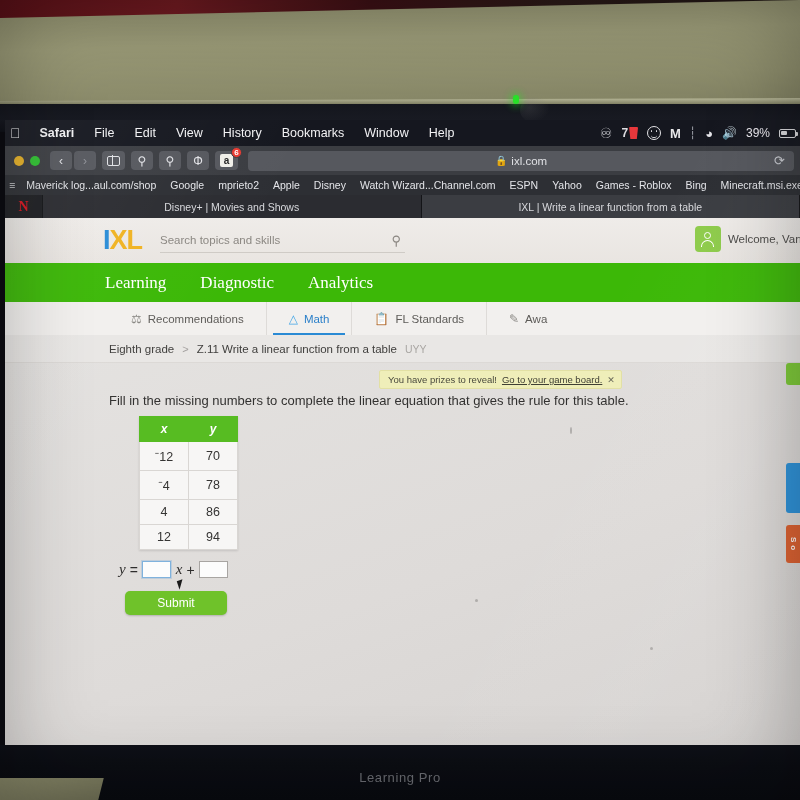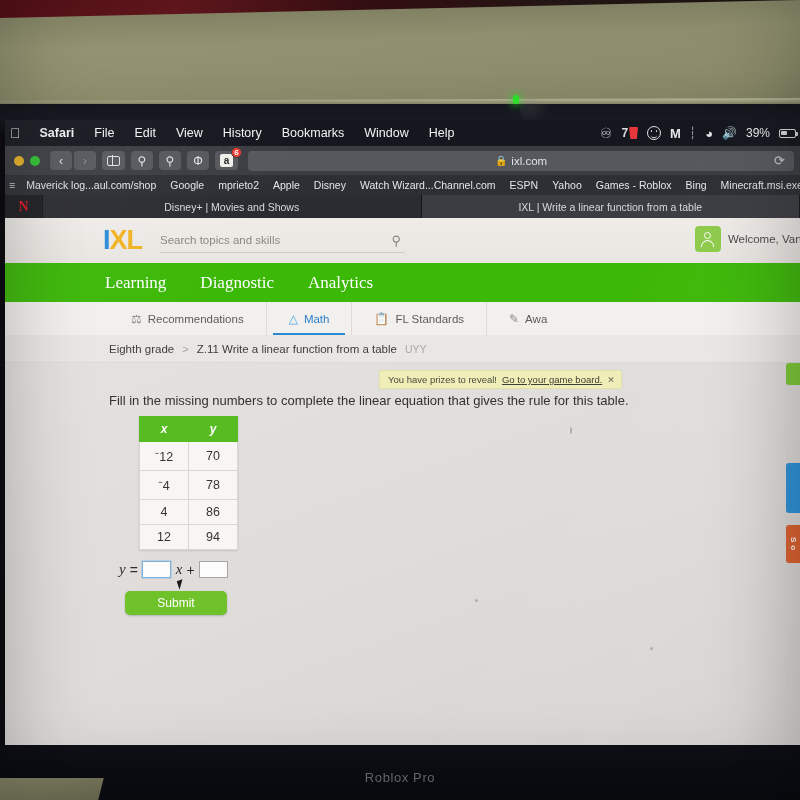--- a/index.html
+++ b/index.html
@@ -527,16 +527,16 @@
         <span class="speck" style="left:470px;top:236px;width:3px;height:3px;"></span>
         <span class="speck" style="left:645px;top:284px;width:3px;height:3px;"></span>
       </div>
 
     </div>
 
     <div class="glare"></div>
   </div>
 
   <div class="bottom-bezel"></div>
-  <div class="macbook-label">Roblox Pro</div>
+  <div class="macbook-label">Learning Pro</div>
   <div class="desk-left-blob"></div>
   <div class="vignette"></div>
 </div>
 
 </body></html>

